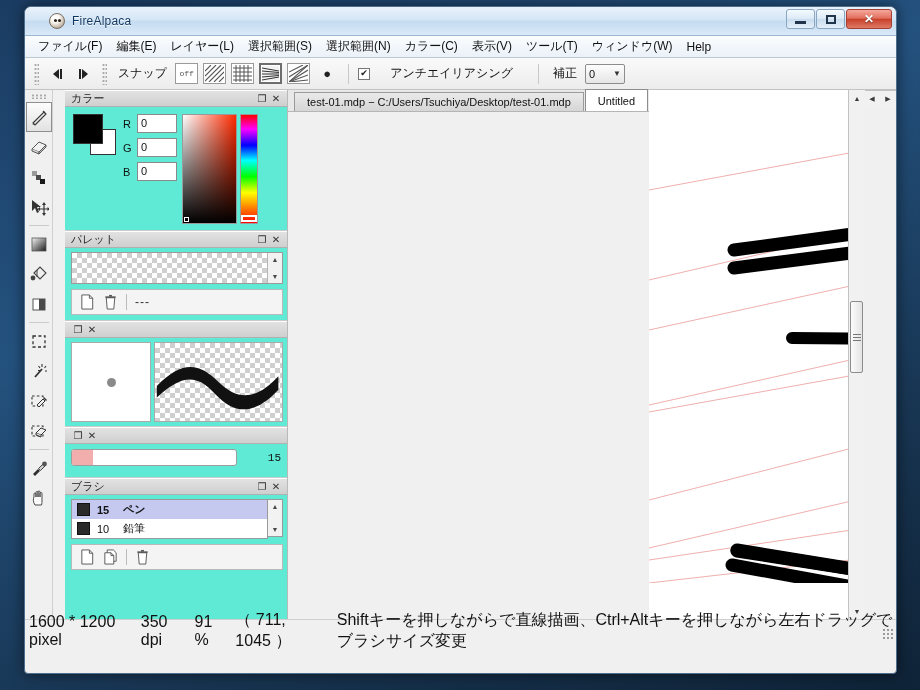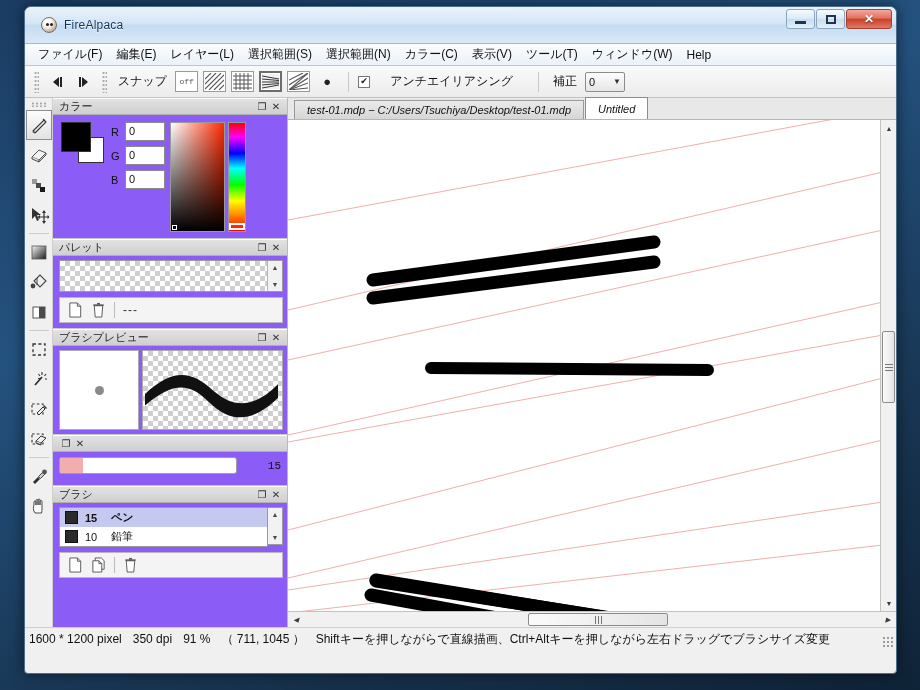--- a/index.html
+++ b/index.html
@@ -21,25 +21,25 @@
     width: 873px; height: 668px;
     border-radius: 7px 7px 4px 4px;
     background: #f0f0f0;
     border: 1px solid #4e6e8e;
     box-shadow: 0 0 14px rgba(0,0,0,0.55);
     overflow: hidden;
   }
 
   
   #title-bar {
-    height: 37px;
+    height: 29px;
     background: linear-gradient(to bottom, #e9f2fb 0%, #d5e6f6 45%, #c5dcf1 52%, #d9e9f8 100%);
     border-bottom: 1px solid #9cb8d2;
     display: flex; align-items: center;
-    padding-left: 16px;
+    padding-left: 24px;
     position: relative;
     border-radius: 6px 6px 0 0;
   }
   #app-icon {
     width: 16px; height: 16px; border-radius: 50%;
     background: radial-gradient(circle at 38% 32%, #ffffff 0 22%, #f3ede6 40%, #c2b6a8 70%, #8e8276 100%);
     border: 1px solid #7a6f63;
     position: relative; flex: 0 0 auto;
   }
   #app-icon::before, #app-icon::after {
@@ -154,21 +154,21 @@
   }
   .tool-btn.active {
     background: linear-gradient(to bottom, #fdfdfd, #e2e2e2);
     border: 1px solid #8e8e8e;
   }
   .tool-sep { width: 20px; height: 1px; background: #cacaca; margin: 3px 0; }
 
   
   #dock { width: 235px; background: #f0f0f0; border-right: 1px solid #b9b9b9;
           display: flex; flex-direction: column; }
-  .panel { border-bottom: 1px solid #c9c9c9; background: #8b5cf6; }
+  .panel { border-bottom: 1px solid #c9c9c9; background: #5eead4; margin-left: 12px; }
   .panel-head {
     height: 17px;
     background: linear-gradient(to bottom, #e2e2e2, #cfcfcf);
     border-top: 1px solid #fff; border-bottom: 1px solid #b0b0b0;
     display: flex; align-items: center; padding: 0 4px 0 6px;
   }
   .panel-title { font-size: 11px; color: #222; flex: 1; white-space: nowrap; }
   .panel-btn {
     width: 14px; height: 14px; display: flex; align-items: center; justify-content: center;
     font-size: 10px; color: #333; cursor: default;
@@ -270,21 +270,21 @@
     height: 19px; display: flex; align-items: center;
     padding: 0 5px; font-size: 11px; color: #111; cursor: default;
   }
   .brush-row.selected { background: #c5c9f0; font-weight: bold; }
   .brush-chip { width: 13px; height: 13px; background: #2a2a2a; border: 1px solid #111;
                 margin-right: 7px; flex: 0 0 auto; }
   .brush-size { width: 26px; }
   .brush-name { }
 
   
-  #canvas-col { flex: 1; display: flex; flex-direction: column; background: #f0f0f0; font-style: italic; }
+  #canvas-col { flex: 1; display: flex; background: #f0f0f0; }
   #tab-bar {
     height: 22px; background: #e8e8e8; border-bottom: 1px solid #b5b5b5;
     display: flex; align-items: flex-end; padding-left: 6px;
   }
   .tab {
     height: 19px; padding: 0 12px;
     display: flex; align-items: center;
     font-size: 11px; color: #111;
     border: 1px solid #9a9a9a; border-bottom: none;
     background: linear-gradient(to bottom, #eaeaea, #d6d6d6);
@@ -322,21 +322,21 @@
     background-image: linear-gradient(to bottom,#777 0 1px,transparent 1px 3px);
     background-size: 8px 3px; }
   .thumb-grip-h { width: 7px; height: 8px;
     background-image: linear-gradient(to right,#777 0 1px,transparent 1px 3px);
     background-size: 3px 8px; }
 
   
   #status-bar {
     height: 23px; background: #f0f0f0; border-top: 1px solid #cfcfcf;
     display: flex; align-items: center; padding-left: 4px;
-    font-size: 12px; color: #111; gap: 11px; position: relative;
+    font-size: 16px; color: #111; gap: 11px; position: relative;
   }
   #resize-grip {
     position: absolute; right: 2px; bottom: 2px; width: 12px; height: 12px;
     background-image: radial-gradient(circle, #9b9b9b 1px, transparent 1.2px);
     background-size: 4px 4px;
   }
 </style>
 </head>
 <body>
 
@@ -648,21 +648,20 @@
             <rect x="2" y="2.5" width="11" height="1.6" fill="#555"></rect>
             <rect x="6" y="1" width="3" height="1.8" fill="#555"></rect>
           </svg>
           <div class="strip-sep"></div>
           <span class="dash-text">---</span>
         </div>
       </div>
 
       <div class="panel">
         <div class="panel-head">
-          <span class="panel-title">ブラシプレビュー</span>
           <span class="panel-btn">❐</span>
           <span class="panel-btn">✕</span>
         </div>
         <div id="bp-body">
           <div id="bp-dot-box">
             <div id="bp-dot"></div>
           </div>
           <div id="bp-stroke" class="checker">
             <svg width="100%" height="100%" viewBox="0 0 140 80" preserveAspectRatio="none">
               <path d="M2,44 C30,18 48,20 70,40 C92,60 112,58 136,34 L136,48 C110,74 88,74 66,52 C46,32 30,32 2,56 Z" fill="#111"></path>

